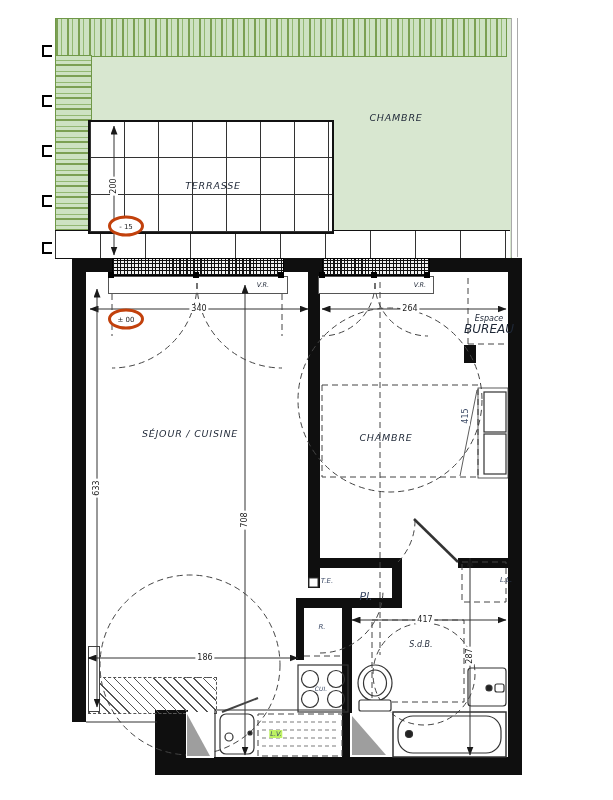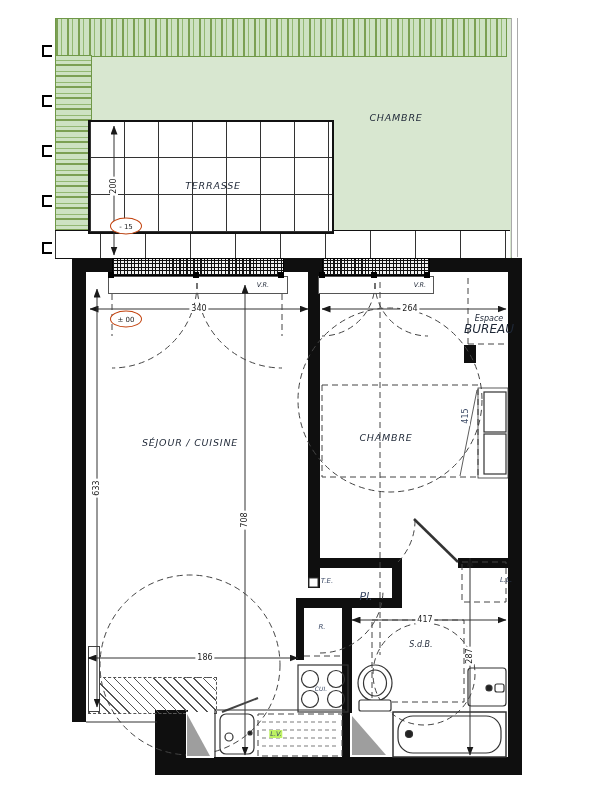--- a/index.html
+++ b/index.html
@@ -8,21 +8,21 @@
     font-family:"DejaVu Sans",sans-serif;color:#1b2230;
   }
   .wall{position:absolute;background:#0f0f0f;}
   .lbl{position:absolute;transform:translate(-50%,-50%);white-space:nowrap;font-style:italic;color:#1f2837;}
   .room{font-size:9.5px;letter-spacing:.8px;}
   .small{font-size:7px;color:#3c4a66;}
   .dim{position:absolute;transform:translate(-50%,-50%);font-size:8px;font-style:normal;color:#222;
        background:#fff;padding:0 2px;line-height:1;}
   .dimv{position:absolute;transform:translate(-50%,-50%) rotate(-90deg);font-size:8px;color:#222;
         background:#fff;padding:0 2px;line-height:1;}
-  .lvl{position:absolute;transform:translate(-50%,-50%);width:30px;height:15px;border:1px solid #c2410c;
+  .lvl{position:absolute;transform:translate(-50%,-50%);width:30px;height:15px;border:3px solid #c2410c;
        border-radius:50%;font-size:7px;display:flex;align-items:center;justify-content:center;
        background:#fff;color:#222;}
   .garden{position:absolute;left:55px;top:18px;width:455px;height:239px;background:#d8e7d0;border:1px solid #8fae7d;}
   .hedge-top{position:absolute;left:55px;top:18px;width:450px;height:37px;background-color:#cde2c2;
      background-image:repeating-linear-gradient(90deg,#7ba053 0 2px,transparent 2px 5px,#93b873 5px 6px,transparent 6px 11px);
      border:1px solid #6f9848;}
   .hedge-left{position:absolute;left:55px;top:55px;width:35px;height:175px;background-color:#cde2c2;
      background-image:repeating-linear-gradient(0deg,#7ba053 0 2px,transparent 2px 5px,#93b873 5px 6px,transparent 6px 11px);
      border:1px solid #6f9848;}
   .terrace{position:absolute;left:88px;top:120px;width:242px;height:110px;background:#fff;
@@ -177,21 +177,21 @@
       <rect x="193" y="272" width="6" height="6" fill="#000" stroke="none"></rect>
       <rect x="278" y="272" width="6" height="6" fill="#000" stroke="none"></rect>
       <rect x="319" y="272" width="6" height="6" fill="#000" stroke="none"></rect>
       <rect x="371" y="272" width="6" height="6" fill="#000" stroke="none"></rect>
       <rect x="424" y="272" width="6" height="6" fill="#000" stroke="none"></rect>
     </g>
   </svg>
 
   <div class="lbl room" style="left:396px;top:117px">CHAMBRE</div>
   <div class="lbl room" style="left:213px;top:185px">TERRASSE</div>
-  <div class="lbl room" style="left:190px;top:442px">SÉJOUR / CUISINE</div>
+  <div class="lbl room" style="left:190px;top:433px">SÉJOUR / CUISINE</div>
   <div class="lbl room" style="left:386px;top:437px">CHAMBRE</div>
   <div class="lbl" style="left:489px;top:318px;font-size:8px">Espace</div>
   <div class="lbl" style="left:489px;top:329px;font-size:12px">BUREAU</div>
   <div class="lbl" style="left:421px;top:644px;font-size:8px;background:rgba(255,255,255,.85);padding:0 2px">S.d.B.</div>
 
   <div class="lbl" style="left:263px;top:285px;font-size:6.5px">V.R.</div>
   <div class="lbl" style="left:420px;top:285px;font-size:6.5px">V.R.</div>
   <div class="lbl small" style="left:327px;top:581px">T.E.</div>
   <div class="lbl small" style="left:366px;top:596px;font-size:11px">Pl.</div>
   <div class="lbl small" style="left:322px;top:627px">R.</div>

